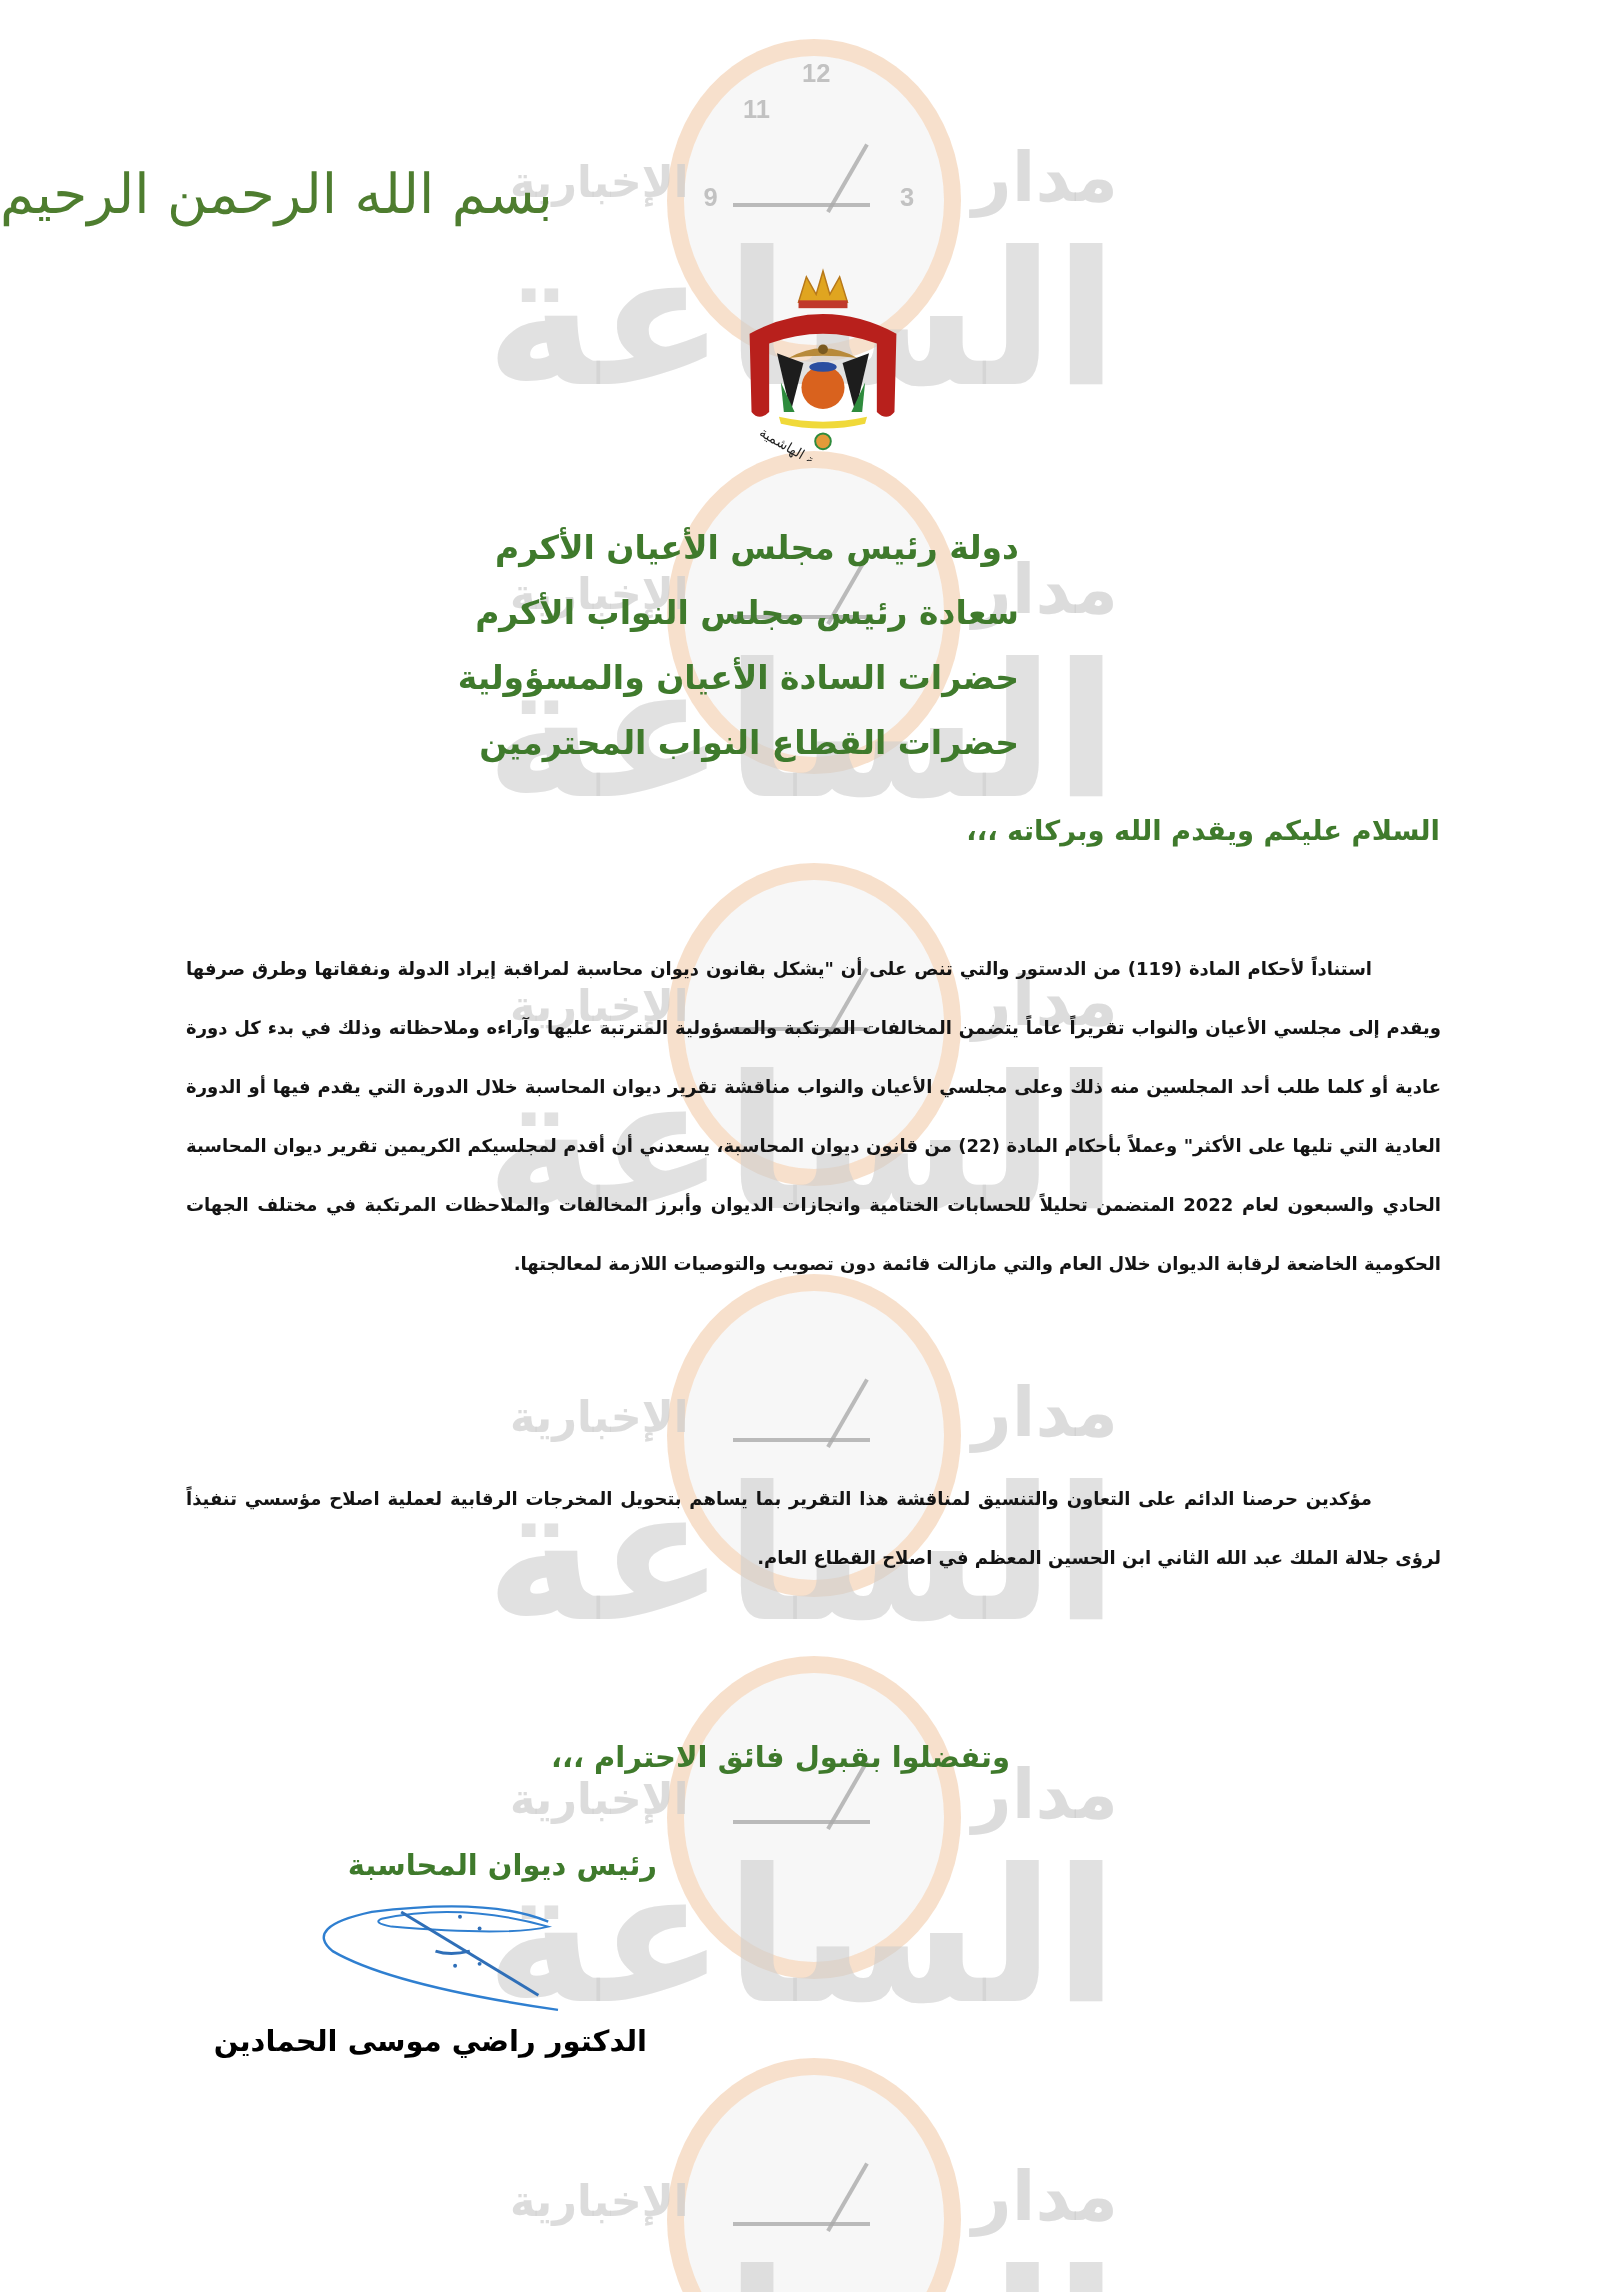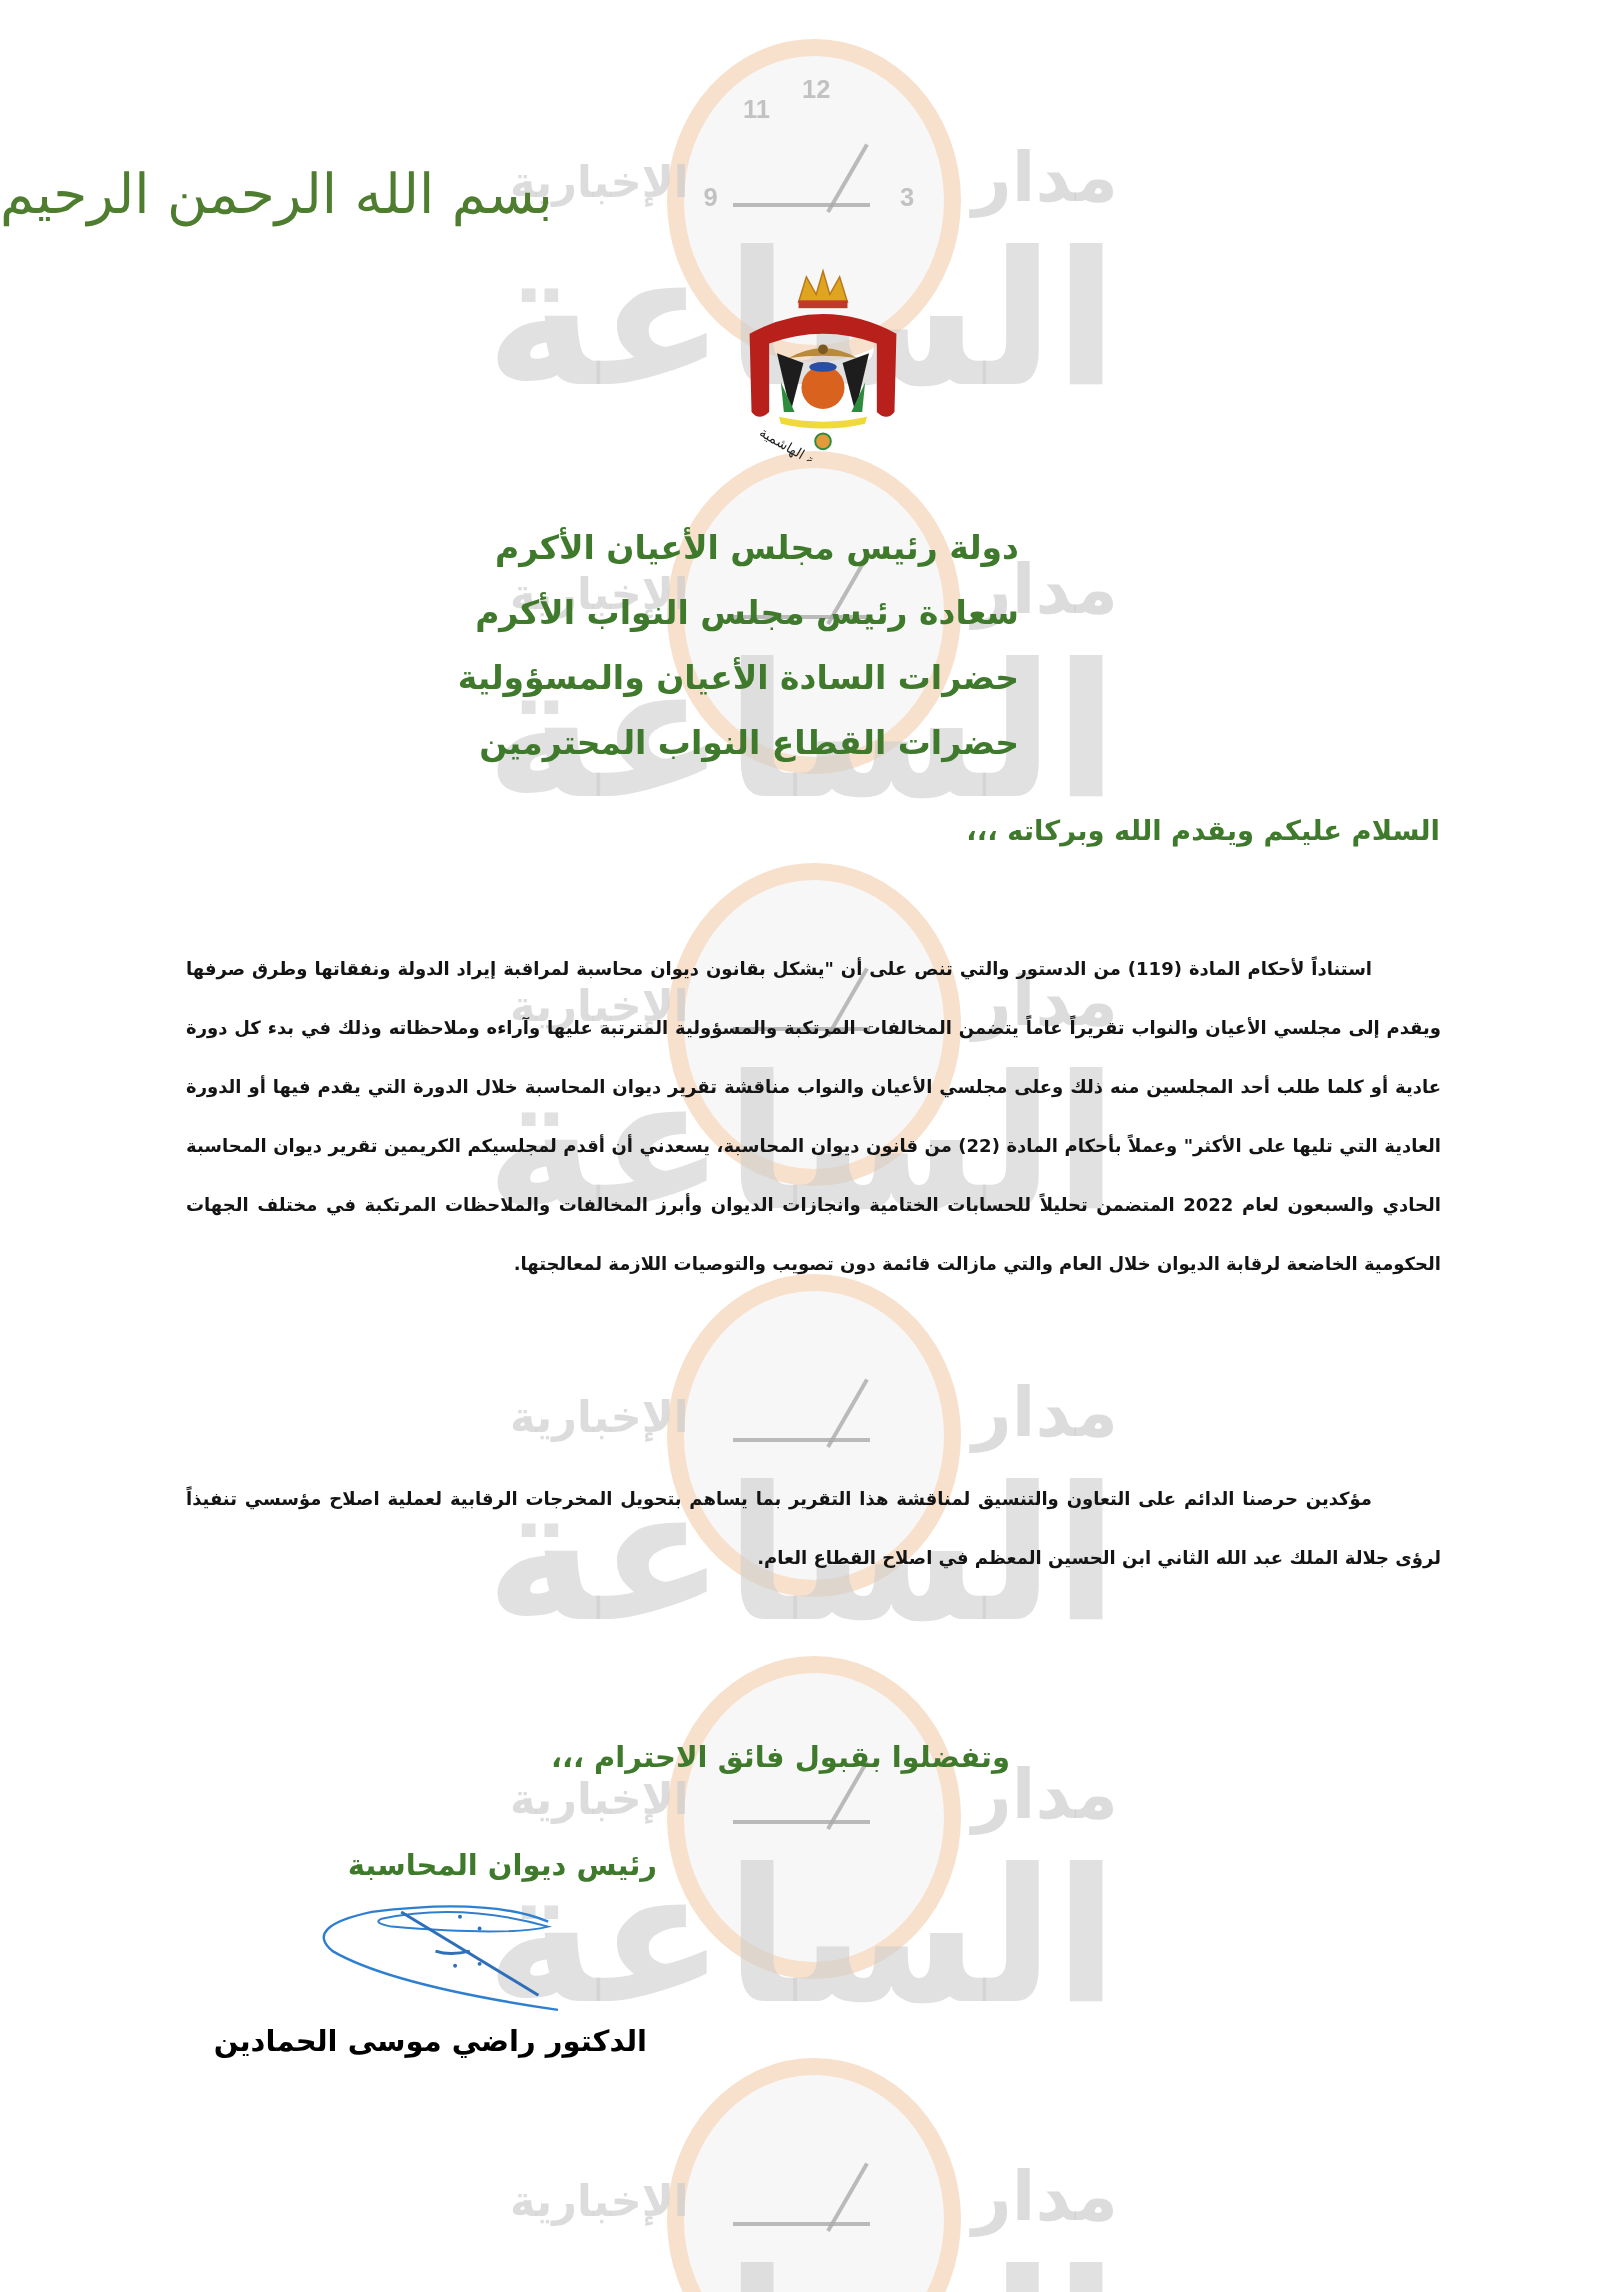--- a/index.html
+++ b/index.html
@@ -85,21 +85,21 @@
     position: absolute; top: 186px; right: 49px; white-space: nowrap;
     font-family: "DejaVu Sans", sans-serif; font-weight: bold; font-size: 29px; color: #000000;
   }
 </style>
 </head>
 <body>
 
 <div class="watermark-layer">
   <div class="wm" style="top:39px">
     <div class="clock">
-      <span class="num" style="left:118px;top:19px">12</span>
+      <span class="num" style="left:118px;top:3px">12</span>
       <span class="num" style="left:59px;top:39px">11</span>
       <span class="num" style="left:19.6px;top:127px">9</span>
       <span class="num" style="left:216px;top:127px">3</span>
       <span class="hand-h"></span>
       <span class="hand-m"></span>
     </div>
     <div class="brand-small">الإخبارية</div>
     <div class="brand-top">مدار</div>
     <div class="brand-big">الساعة</div>
   </div>

